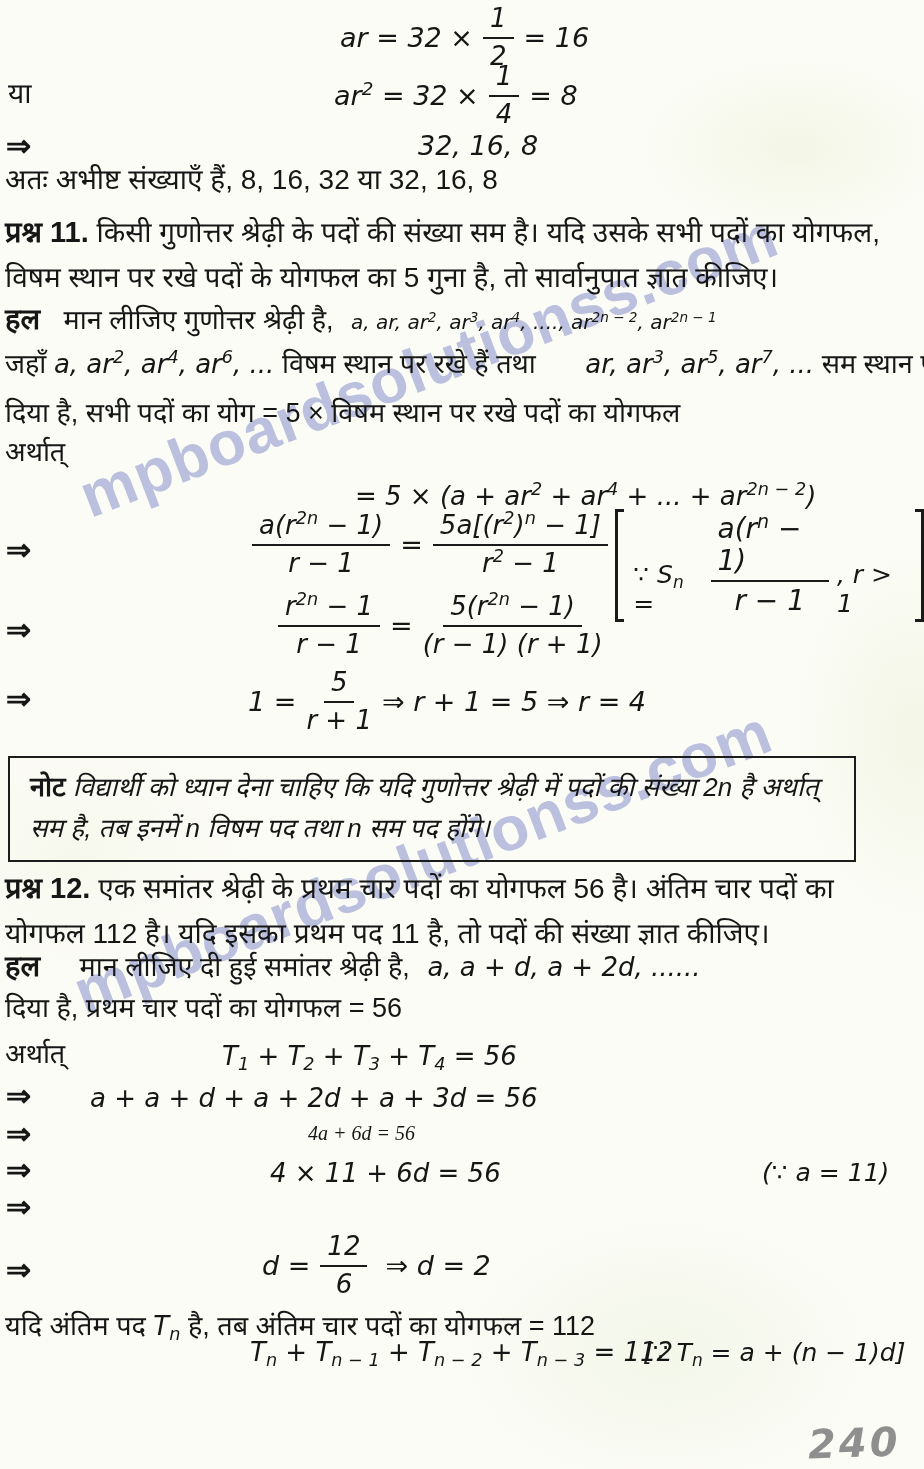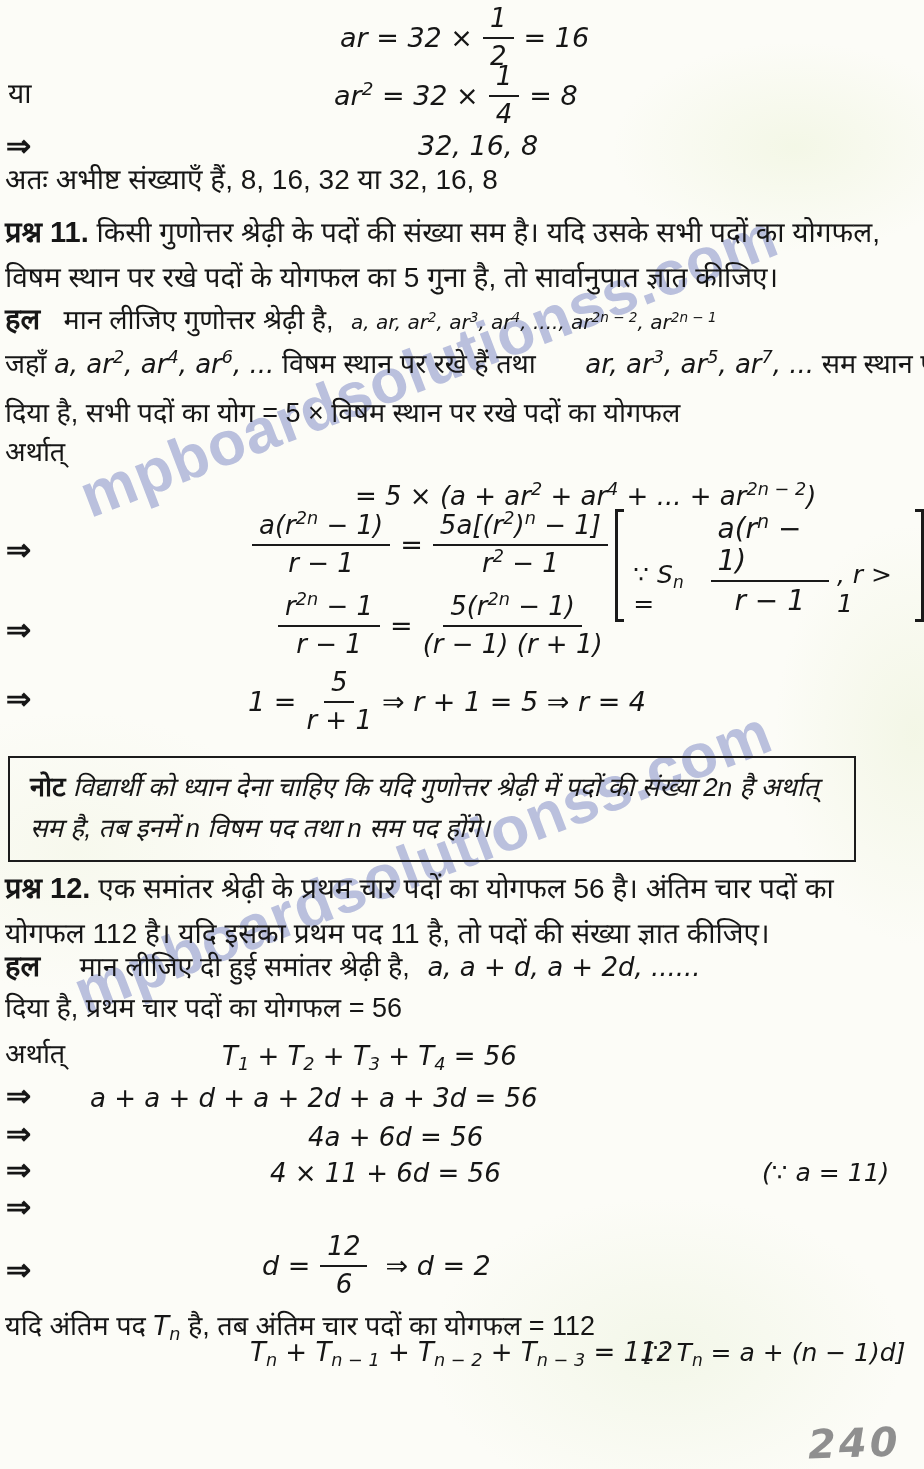--- a/index.html
+++ b/index.html
@@ -171,21 +171,21 @@
 
   <div class="row h" style="left:5px; top:992px;">दिया है, प्रथम चार पदों का योगफल = 56</div>
 
   <div class="row h" style="left:5px; top:1038px;">अर्थात्</div>
   <div class="row m" style="left:222px; top:1040px; font-size:26px;">T<sub>1</sub> + T<sub>2</sub> + T<sub>3</sub> + T<sub>4</sub> = 56</div>
 
   <div class="arrow" style="left:6px; top:1078px;">⇒</div>
   <div class="row m" style="left:90px; top:1082px; font-size:26px;">a + a + d + a + 2d + a + 3d = 56</div>
 
   <div class="arrow" style="left:6px; top:1116px;">⇒</div>
-  <div class="row m" style="left:308px; top:1121px; font-size:26px;">4a + 6d = 56</div>
+  <div class="row m" style="left:308px; top:1121px; font-size:20px;font-family:Liberation Serif, serif;">4a + 6d = 56</div>
 
   <div class="arrow" style="left:6px; top:1152px;">⇒</div>
   <div class="row m" style="left:270px; top:1157px; font-size:26px;">4 × 11 + 6d = 56</div>
   <div class="row m" style="left:762px; top:1157px; font-size:25px;">(∵ a = 11)</div>
 
   <div class="arrow" style="left:6px; top:1189px;">⇒</div>
 
   <div class="arrow" style="left:6px; top:1252px;">⇒</div>
   <div class="row eqrow m" style="left:262px; top:1232px;">
     <span>d =</span>

